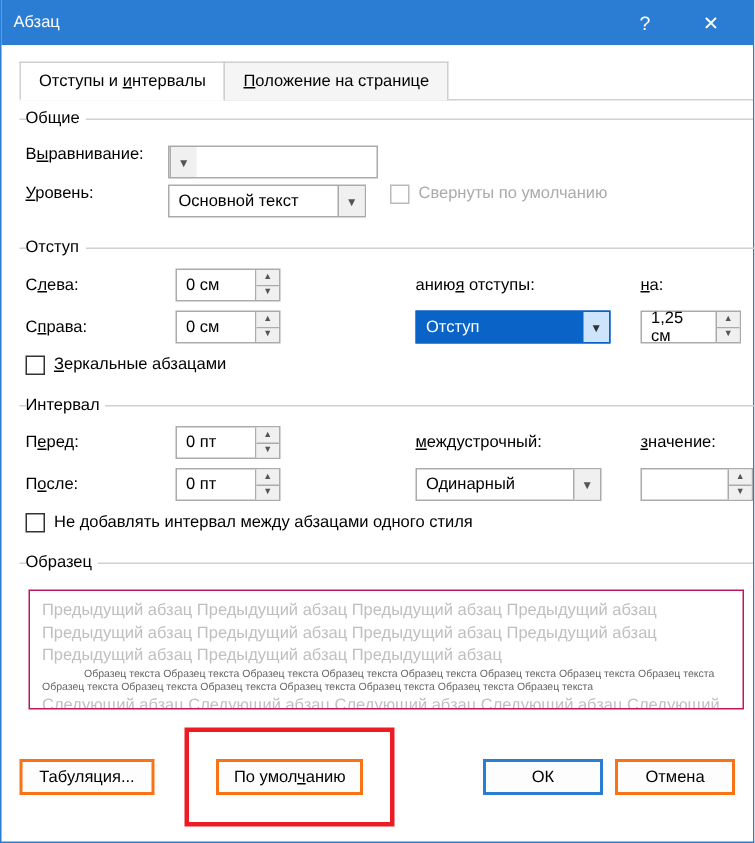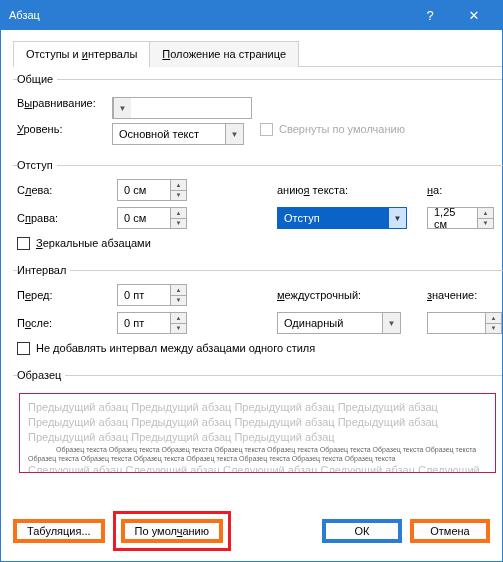--- a/index.html
+++ b/index.html
@@ -29,24 +29,24 @@
   .spin-btns div { flex: 1; display: flex; align-items: center; justify-content: center; font-size: 6px; line-height: 1; background: #f0f0f0; color: #555; }
   .spin-btns div:first-child { border-bottom: 1px solid #ababab; }
   .chk { display: inline-block; width: 13px; height: 13px; border: 1px solid #333; margin-right: 6px; vertical-align: middle; }
   .chk.disabled { border-color: #bbb; }
   .grid2 { display: grid; grid-template-columns: 100px 120px 40px 130px 20px 85px; column-gap: 0; row-gap: 6px; align-items: center; }
   .grid3 { display: grid; grid-template-columns: 100px 120px 40px 140px 10px 85px; column-gap: 0; row-gap: 6px; align-items: center; }
   .label { white-space: nowrap; }
   .preview { border: 1px solid #be185d; height: 80px; padding: 6px 8px; margin: 4px 2px 0 2px; font-size: 7px; color: #bfbfbf; line-height: 1.35; overflow: hidden; }
   .preview .sample { color: #666; font-size: 7px; }
   .buttons { position: absolute; bottom: 10px; left: 12px; right: 12px; display: flex; gap: 8px; align-items: center; }
-  .btn { border: 4px solid #f97316; background: #fdfdfd; padding: 4px 10px; min-width: 90px; text-align: center; height: 24px; display: flex; align-items: center; justify-content: center; }
+  .btn { border: 2px solid #f97316; background: #fdfdfd; padding: 4px 10px; min-width: 90px; text-align: center; height: 24px; display: flex; align-items: center; justify-content: center; }
   .btn.default { border-color: #2b7cd3; }
   .spacer { flex: 1; }
-  .highlight { border: 3px solid #ed1c24; padding: 5px; }
+  .highlight { border: 3px solid #ed1c24; padding: 18px; margin-left: 12px; }
   .ul { text-decoration: underline; }
 </style>
 </head>
 <body>
 
 <div class="window">
   <div class="titlebar">
     <span class="title">Абзац</span>
     <span class="winbtn help">?</span>
     <span class="winbtn">✕</span>
@@ -91,21 +91,21 @@
       <div class="grid2">
         <div class="label"><span>С</span><span class="ul">л</span><span>ева:</span></div>
         <div class="spin" style="width:70px">
           <span class="spin-val">0 см</span>
           <span class="spin-btns">
               <div>▲</div>
               <div>▼</div>
             </span>
         </div>
         <div></div>
-        <div class="label"><span>анию</span><span class="ul">я</span><span> текста:</span></div>
+        <div class="label"><span>анию</span><span class="ul">я</span><span> отступы:</span></div>
         <div></div>
         <div class="label"><span class="ul">н</span><span>а:</span></div>
 
         <div class="label"><span>С</span><span class="ul">п</span><span>рава:</span></div>
         <div class="spin" style="width:70px">
           <span class="spin-val">0 см</span>
           <span class="spin-btns">
               <div>▲</div>
               <div>▼</div>
             </span>

